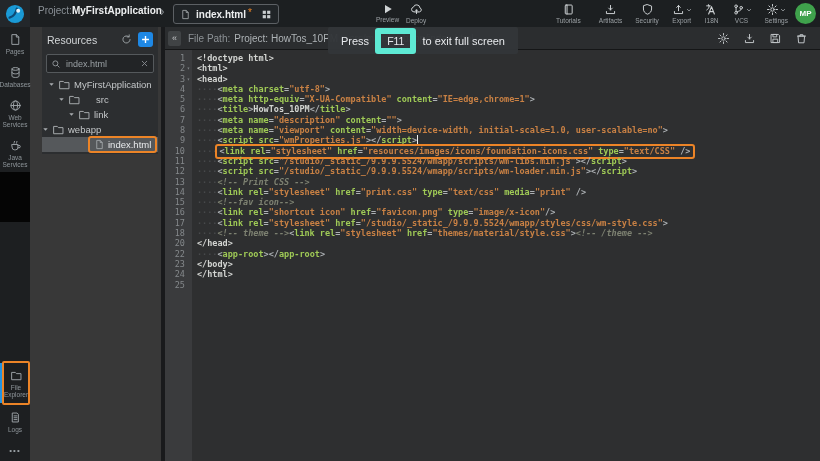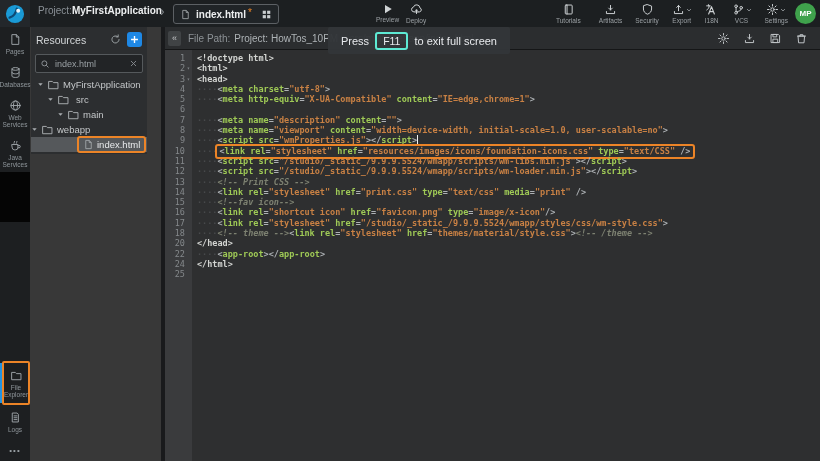--- a/index.html
+++ b/index.html
@@ -36,21 +36,21 @@
   .sb-item{width:30px;display:flex;flex-direction:column;align-items:center;gap:2px;
            padding:6px 0 5px 0;color:#9aa0a5;cursor:pointer;position:relative;}
   .sb-item .lbl{font-size:6.5px;line-height:7px;text-align:center;color:#8f969b;}
   .sb-black{position:absolute;left:0;top:145px;width:30px;height:50px;background:#050505;}
   .sb-bottom{position:absolute;left:0;bottom:6px;width:30px;display:flex;flex-direction:column;align-items:center;}
   .sb-item.annotated{border:2px solid #ec8427;border-radius:2px;margin-left:2px;width:24px;}
   .sb-item .active-bar{position:absolute;left:-4px;top:0;bottom:0;width:2px;background:#2392e0;}
   .sb-dots{color:#9aa0a5;font-size:8px;letter-spacing:1px;margin-top:8px;}
   
   .resources{position:absolute;left:30px;top:27px;width:131px;height:434px;background:#383838;z-index:3;}
-  .res-top{position:absolute;left:1px;top:0;width:116px;height:127px;background:#2c2e30;}
+  .res-top{position:absolute;left:12px;top:0;width:116px;height:127px;background:#2c2e30;}
   .res-head{display:flex;align-items:center;height:25px;padding:0 5px;gap:5px;}
   .res-title{font-size:10.5px;color:#d3d6d8;flex:1;}
   .res-refresh{color:#9aa0a4;cursor:pointer;}
   .res-add{width:15px;height:15px;background:#1e88e5;border-radius:3px;color:#fff;display:flex;
            align-items:center;justify-content:center;cursor:pointer;}
   .res-search{margin:2px 4px;height:17px;border:1px solid #55595c;background:#222426;border-radius:2px;
               display:flex;align-items:center;padding:0 4px;gap:3px;}
   .res-search input{flex:1;min-width:0;background:transparent;border:none;outline:none;
                     color:#9aa0a4;font-size:9px;font-family:"Liberation Sans",sans-serif;}
   .res-search .icon{color:#8a8f93;cursor:pointer;}
@@ -87,21 +87,21 @@
   .tk-p{color:#aeb2b5;}
   .tk-s{color:#c98144;}
   .tk-c{color:#7d8171;font-style:italic;}
   .tk-i{color:#47494b;}
   .cursor{display:inline-block;width:1px;height:9px;background:#f2f2f2;vertical-align:-1px;}
   .line-ann{border:2px solid #ec8427;border-radius:3px;padding:0 3px 1px 2px;margin-left:-2px;}
   
   .toast{position:absolute;left:328px;top:27px;height:27px;background:rgba(51,54,57,0.97);
          border-radius:2px;display:flex;align-items:center;padding:0 13px;gap:6px;z-index:10;
          color:#e8eaed;font-size:11px;white-space:nowrap;}
-  .toast .key{border:2px solid #5eead4;border-radius:3px;padding:1px 6px;font-size:10.5px;}
+  .toast .key{border:6px solid #5eead4;border-radius:3px;padding:1px 6px;font-size:10.5px;}
 </style>
 </head>
 <body>
 
 <div class="topbar">
   <div class="logo-box">
     <span class="icon">
       <svg width="20" height="20" viewBox="0 0 22 22">
         <circle cx="11" cy="11" r="10" fill="#1a9ad6"></circle>
         <path d="M5 15c4-1 7-4.5 8-10" stroke="#0d4a75" stroke-width="2.4" fill="none" stroke-linecap="round"></path>
@@ -373,42 +373,42 @@
             </span>
             <span>MyFirstApplication</span>
           </span>
         </div>
         <div class="tree-row" style="padding-left: 16px;">
           <span class="caret icon">
             <svg width="7" height="7" viewBox="0 0 16 16" fill="currentColor">
               <path d="M3 5h10l-5 6z"></path>
             </svg>
           </span>
-          <span style="display: inline-flex; align-items: center; gap: 6px;">
+          <span style="display: inline-flex; align-items: center; gap: 15px;">
             <span class="icon">
               <svg width="13" height="13" viewBox="0 0 16 16" fill="none" stroke="currentColor" stroke-width="1.2" stroke-linecap="round" stroke-linejoin="round">
                 <path d="M2.5 4.2h4L8 5.7h5.5v7.5h-11z"></path>
               </svg>
             </span>
             <span>src</span>
           </span>
         </div>
         <div class="tree-row" style="padding-left: 26px;">
           <span class="caret icon">
             <svg width="7" height="7" viewBox="0 0 16 16" fill="currentColor">
               <path d="M3 5h10l-5 6z"></path>
             </svg>
           </span>
           <span style="display: inline-flex; align-items: center; gap: 3px;">
             <span class="icon">
               <svg width="13" height="13" viewBox="0 0 16 16" fill="none" stroke="currentColor" stroke-width="1.2" stroke-linecap="round" stroke-linejoin="round">
                 <path d="M2.5 4.2h4L8 5.7h5.5v7.5h-11z"></path>
               </svg>
             </span>
-            <span>main</span>
+            <span>link</span>
           </span>
         </div>
         <div class="tree-row" style="">
           <span class="caret icon">
             <svg width="7" height="7" viewBox="0 0 16 16" fill="currentColor">
               <path d="M3 5h10l-5 6z"></path>
             </svg>
           </span>
           <span style="display: inline-flex; align-items: center; gap: 3px;">
             <span class="icon">
@@ -469,35 +469,36 @@
     </span>
 </div>
 <div class="gutter-col"></div>
 <div class="code-col"></div>
 <div class="code-lines" id="code-lines">
     <div class="code-row"><span class="gut">1</span><span class="foldc"></span><span class="lc"><span class="tk-w">&lt;!doctype html&gt;</span></span></div>
     <div class="code-row"><span class="gut">2</span><span class="foldc">▾</span><span class="lc"><span class="tk-w">&lt;html&gt;</span></span></div>
     <div class="code-row"><span class="gut">3</span><span class="foldc">▾</span><span class="lc"><span class="tk-w">&lt;head&gt;</span></span></div>
     <div class="code-row"><span class="gut">4</span><span class="foldc"></span><span class="lc"><span class="tk-i">····</span><span class="tk-p">&lt;</span><span class="tk-t">meta charset</span><span class="tk-p">=</span><span class="tk-s">"utf-8"</span><span class="tk-p">&gt;</span></span></div>
     <div class="code-row"><span class="gut">5</span><span class="foldc"></span><span class="lc"><span class="tk-i">····</span><span class="tk-p">&lt;</span><span class="tk-t">meta http-equiv</span><span class="tk-p">=</span><span class="tk-s">"X-UA-Compatible"</span><span class="tk-t"> content</span><span class="tk-p">=</span><span class="tk-s">"IE=edge,chrome=1"</span><span class="tk-p">&gt;</span></span></div>
-    <div class="code-row"><span class="gut">6</span><span class="foldc"></span></div>
+    <div class="code-row"><span class="gut">6</span><span class="foldc"></span><span class="lc"><span class="tk-i">····</span><span class="tk-p">&lt;</span><span class="tk-t">title</span><span class="tk-p">&gt;</span><span class="tk-w">HowTos_10PM</span><span class="tk-p">&lt;/</span><span class="tk-t">title</span><span class="tk-p">&gt;</span></span></div>
     <div class="code-row"><span class="gut">7</span><span class="foldc"></span><span class="lc"><span class="tk-i">····</span><span class="tk-p">&lt;</span><span class="tk-t">meta name</span><span class="tk-p">=</span><span class="tk-s">"description"</span><span class="tk-t"> content</span><span class="tk-p">=</span><span class="tk-s">""</span><span class="tk-p">&gt;</span></span></div>
     <div class="code-row"><span class="gut">8</span><span class="foldc"></span><span class="lc"><span class="tk-i">····</span><span class="tk-p">&lt;</span><span class="tk-t">meta name</span><span class="tk-p">=</span><span class="tk-s">"viewport"</span><span class="tk-t"> content</span><span class="tk-p">=</span><span class="tk-s">"width=device-width, initial-scale=1.0, user-scalable=no"</span><span class="tk-p">&gt;</span></span></div>
     <div class="code-row"><span class="gut">9</span><span class="foldc"></span><span class="lc"><span class="tk-i">····</span><span class="tk-p">&lt;</span><span class="tk-t">script src</span><span class="tk-p">=</span><span class="tk-s">"wmProperties.js"</span><span class="tk-p">&gt;&lt;/</span><span class="tk-t">script</span><span class="tk-p">&gt;</span><span class="cursor"></span></span></div>
     <div class="code-row"><span class="gut">10</span><span class="foldc"></span><span class="lc"><span class="tk-i">····</span><span class="line-ann"><span class="tk-p">&lt;</span><span class="tk-t">link rel</span><span class="tk-p">=</span><span class="tk-s">"stylesheet"</span><span class="tk-t"> href</span><span class="tk-p">=</span><span class="tk-s">"resources/images/icons/foundation-icons.css"</span><span class="tk-t"> type</span><span class="tk-p">=</span><span class="tk-s">"text/CSS"</span><span class="tk-p"> /&gt;</span></span></span></div>
     <div class="code-row"><span class="gut">11</span><span class="foldc"></span><span class="lc"><span class="tk-i">····</span><span class="tk-p">&lt;</span><span class="tk-t">script src</span><span class="tk-p">=</span><span class="tk-s">"/studio/_static_/9.9.9.5524/wmapp/scripts/wm-libs.min.js"</span><span class="tk-p">&gt;&lt;/</span><span class="tk-t">script</span><span class="tk-p">&gt;</span></span></div>
     <div class="code-row"><span class="gut">12</span><span class="foldc"></span><span class="lc"><span class="tk-i">····</span><span class="tk-p">&lt;</span><span class="tk-t">script src</span><span class="tk-p">=</span><span class="tk-s">"/studio/_static_/9.9.9.5524/wmapp/scripts/wm-loader.min.js"</span><span class="tk-p">&gt;&lt;/</span><span class="tk-t">script</span><span class="tk-p">&gt;</span></span></div>
     <div class="code-row"><span class="gut">13</span><span class="foldc"></span><span class="lc"><span class="tk-i">····</span><span class="tk-c">&lt;!-- Print CSS --&gt;</span></span></div>
     <div class="code-row"><span class="gut">14</span><span class="foldc"></span><span class="lc"><span class="tk-i">····</span><span class="tk-p">&lt;</span><span class="tk-t">link rel</span><span class="tk-p">=</span><span class="tk-s">"stylesheet"</span><span class="tk-t"> href</span><span class="tk-p">=</span><span class="tk-s">"print.css"</span><span class="tk-t"> type</span><span class="tk-p">=</span><span class="tk-s">"text/css"</span><span class="tk-t"> media</span><span class="tk-p">=</span><span class="tk-s">"print"</span><span class="tk-p"> /&gt;</span></span></div>
     <div class="code-row"><span class="gut">15</span><span class="foldc"></span><span class="lc"><span class="tk-i">····</span><span class="tk-c">&lt;!--fav icon--&gt;</span></span></div>
     <div class="code-row"><span class="gut">16</span><span class="foldc"></span><span class="lc"><span class="tk-i">····</span><span class="tk-p">&lt;</span><span class="tk-t">link rel</span><span class="tk-p">=</span><span class="tk-s">"shortcut icon"</span><span class="tk-t"> href</span><span class="tk-p">=</span><span class="tk-s">"favicon.png"</span><span class="tk-t"> type</span><span class="tk-p">=</span><span class="tk-s">"image/x-icon"</span><span class="tk-p">/&gt;</span></span></div>
     <div class="code-row"><span class="gut">17</span><span class="foldc"></span><span class="lc"><span class="tk-i">····</span><span class="tk-p">&lt;</span><span class="tk-t">link rel</span><span class="tk-p">=</span><span class="tk-s">"stylesheet"</span><span class="tk-t"> href</span><span class="tk-p">=</span><span class="tk-s">"/studio/_static_/9.9.9.5524/wmapp/styles/css/wm-style.css"</span><span class="tk-p">&gt;</span></span></div>
     <div class="code-row"><span class="gut">18</span><span class="foldc"></span><span class="lc"><span class="tk-i">····</span><span class="tk-c">&lt;!-- theme --&gt;</span><span class="tk-p">&lt;</span><span class="tk-t">link rel</span><span class="tk-p">=</span><span class="tk-s">"stylesheet"</span><span class="tk-t"> href</span><span class="tk-p">=</span><span class="tk-s">"themes/material/style.css"</span><span class="tk-p">&gt;</span><span class="tk-c">&lt;!-- /theme --&gt;</span></span></div>
     <div class="code-row"><span class="gut">20</span><span class="foldc"></span><span class="lc"><span class="tk-w">&lt;/head&gt;</span></span></div>
     <div class="code-row"><span class="gut">22</span><span class="foldc"></span><span class="lc"><span class="tk-i">····</span><span class="tk-p">&lt;</span><span class="tk-t">app-root</span><span class="tk-p">&gt;&lt;/</span><span class="tk-t">app-root</span><span class="tk-p">&gt;</span></span></div>
+    <div class="code-row"><span class="gut">23</span><span class="foldc"></span><span class="lc"><span class="tk-w">&lt;/body&gt;</span></span></div>
     <div class="code-row"><span class="gut">24</span><span class="foldc"></span><span class="lc"><span class="tk-w">&lt;/html&gt;</span></span></div>
     <div class="code-row"><span class="gut">25</span><span class="foldc"></span><span class="lc"></span></div>
   </div>
 
 <div class="toast">
   <span>Press</span>
   <span class="key">F11</span>
   <span>to exit full screen</span>
 </div>
 

